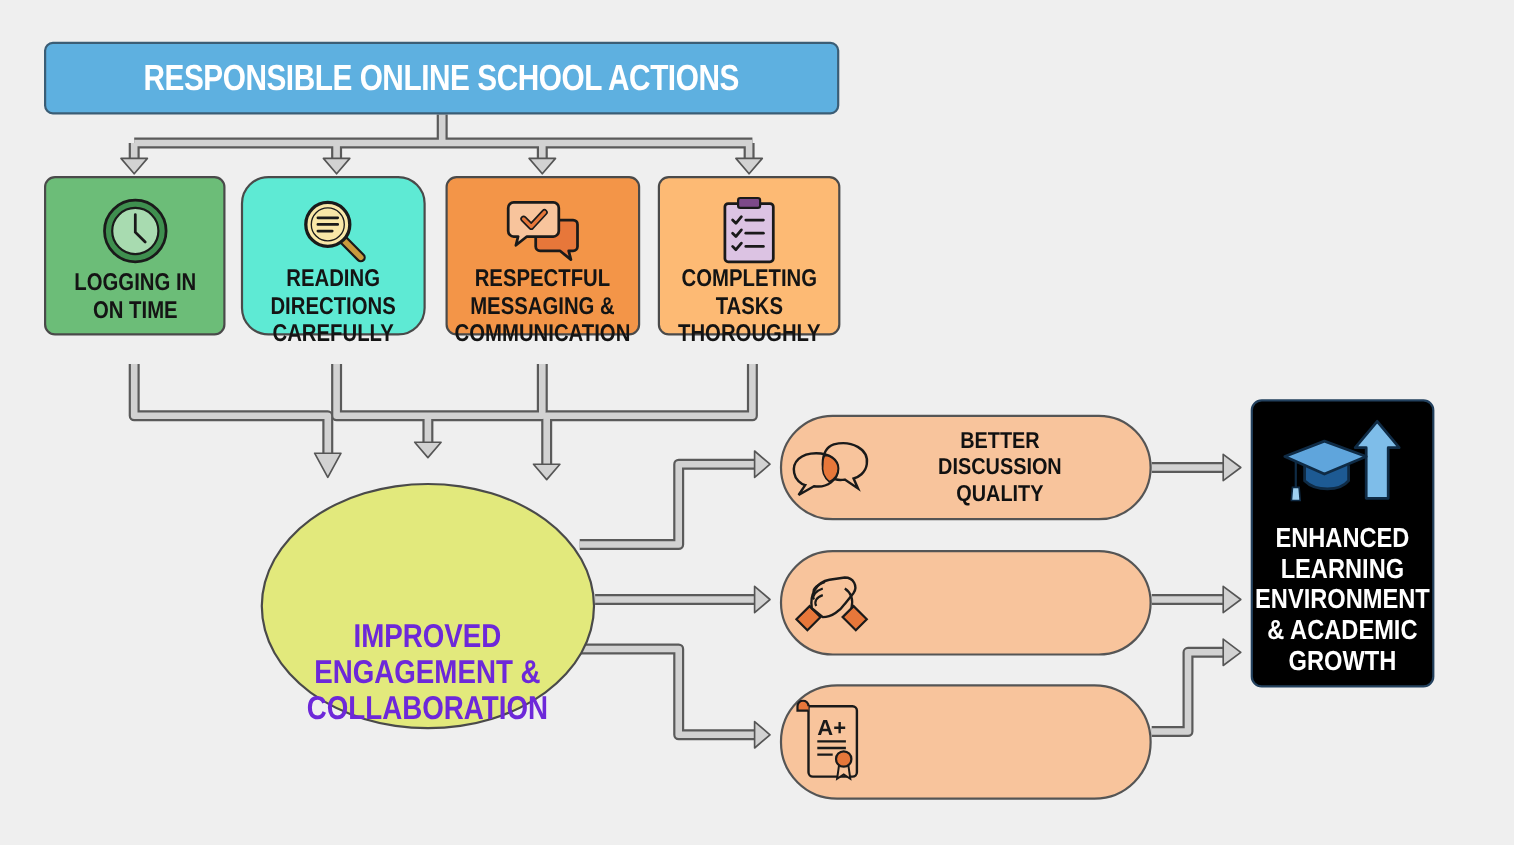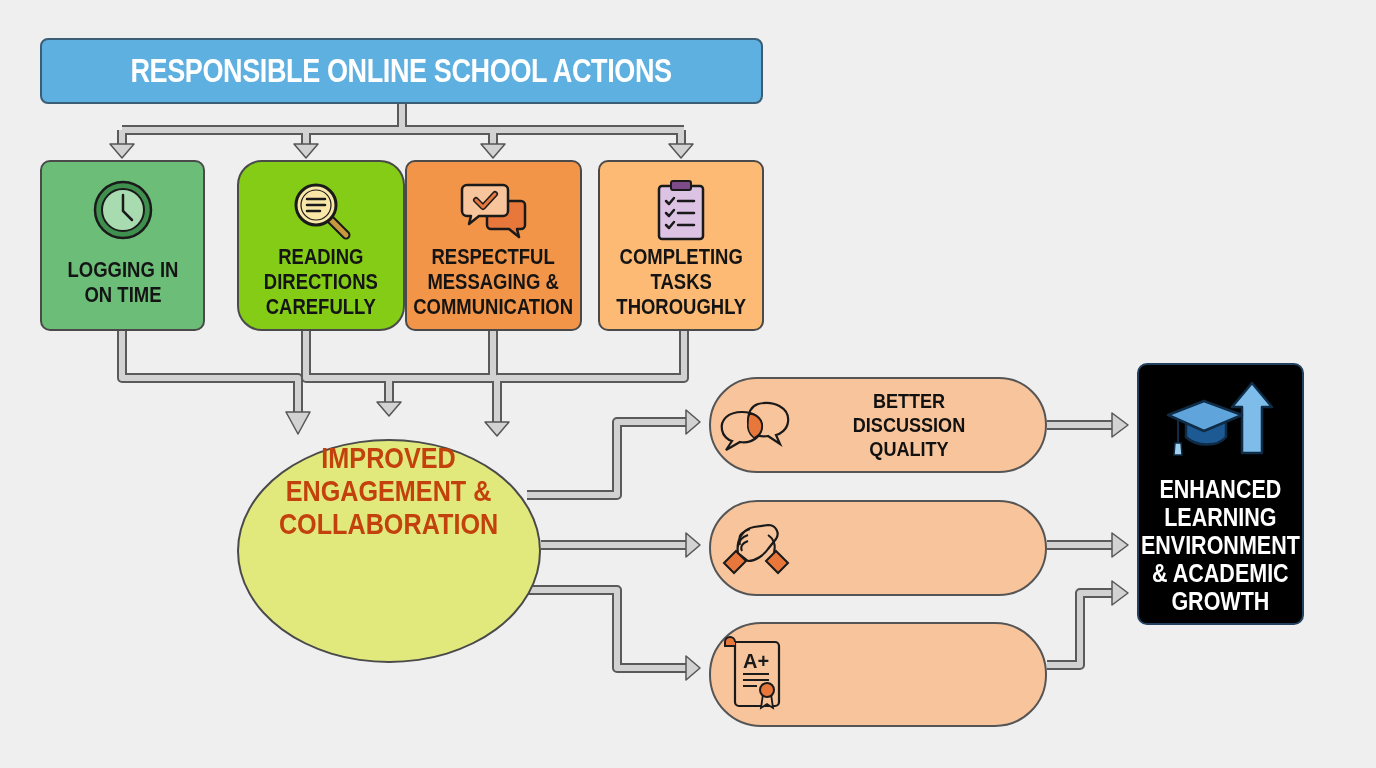--- a/index.html
+++ b/index.html
@@ -12,40 +12,40 @@
   .abs { position: absolute; box-sizing: border-box; }
   .title-bar {
     left: 40px; top: 38px; width: 723px; height: 66px;
     background: #5eb0e0; border: 2px solid #3b5d75; border-radius: 8px;
     display: flex; align-items: center; justify-content: center;
     color: #ffffff; font-weight: bold; font-size: 33px; letter-spacing: -0.5px;
     transform-origin: center; 
   }
   .title-bar span { display: inline-block; transform: scaleX(0.82); white-space: nowrap; }
   .action {
-    top: 160px; height: 171px; border: 2px solid #4a4a4a; border-radius: 10px;
+    top: 160px; height: 145px; border: 2px solid #4a4a4a; border-radius: 10px;
     display: flex; flex-direction: column; align-items: center;
     color: #141414; font-weight: bold; text-align: center;
   }
   .action .icon { margin-top: 16px; height: 64px; display: flex; align-items: center; justify-content: center; }
   .action .label {
     flex: 1; display: flex; align-items: center; justify-content: center;
     font-size: 22px; line-height: 25px; padding-bottom: 8px;
   }
   .action .label span { display: inline-block; transform: scaleX(0.84); white-space: pre-line; }
   .green  { left: 40px;  width: 165px; background: #6cbd78; }
-  .yellow { left: 237px; width: 168px; background: #84cc16; border-radius: 25px; }
+  .yellow { left: 219px; width: 168px; background: #5eead4; border-radius: 25px; }
   .orange { left: 405px; width: 177px; background: #f39548; }
   .purple { left: 598px; width: 166px; background: #fdba74; }
 
   .hub {
     left: 237px; top: 439px; width: 304px; height: 224px;
     background: #e2e97c; border: 2px solid #4a4a4a; border-radius: 50%;
-    display: flex; align-items: flex-start; justify-content: center;
-    color: #c2410c; font-weight: bold; font-size: 30px; line-height: 33px; text-align: center;
+    display: flex; align-items: flex-end; justify-content: center;
+    color: #6d28d9; font-weight: bold; font-size: 30px; line-height: 33px; text-align: center;
   }
   .hub span { display: inline-block; transform: scaleX(0.84); white-space: pre-line; }
 
   .outcome {
     left: 709px; width: 338px; height: 96px;
     background: #f8c49c; border: 2px solid #555; border-radius: 48px;
     display: flex; align-items: center;
     color: #111; font-weight: bold; text-align: center;
   }
   .outcome .icon { width: 90px; display: flex; justify-content: center; align-items: center; }

